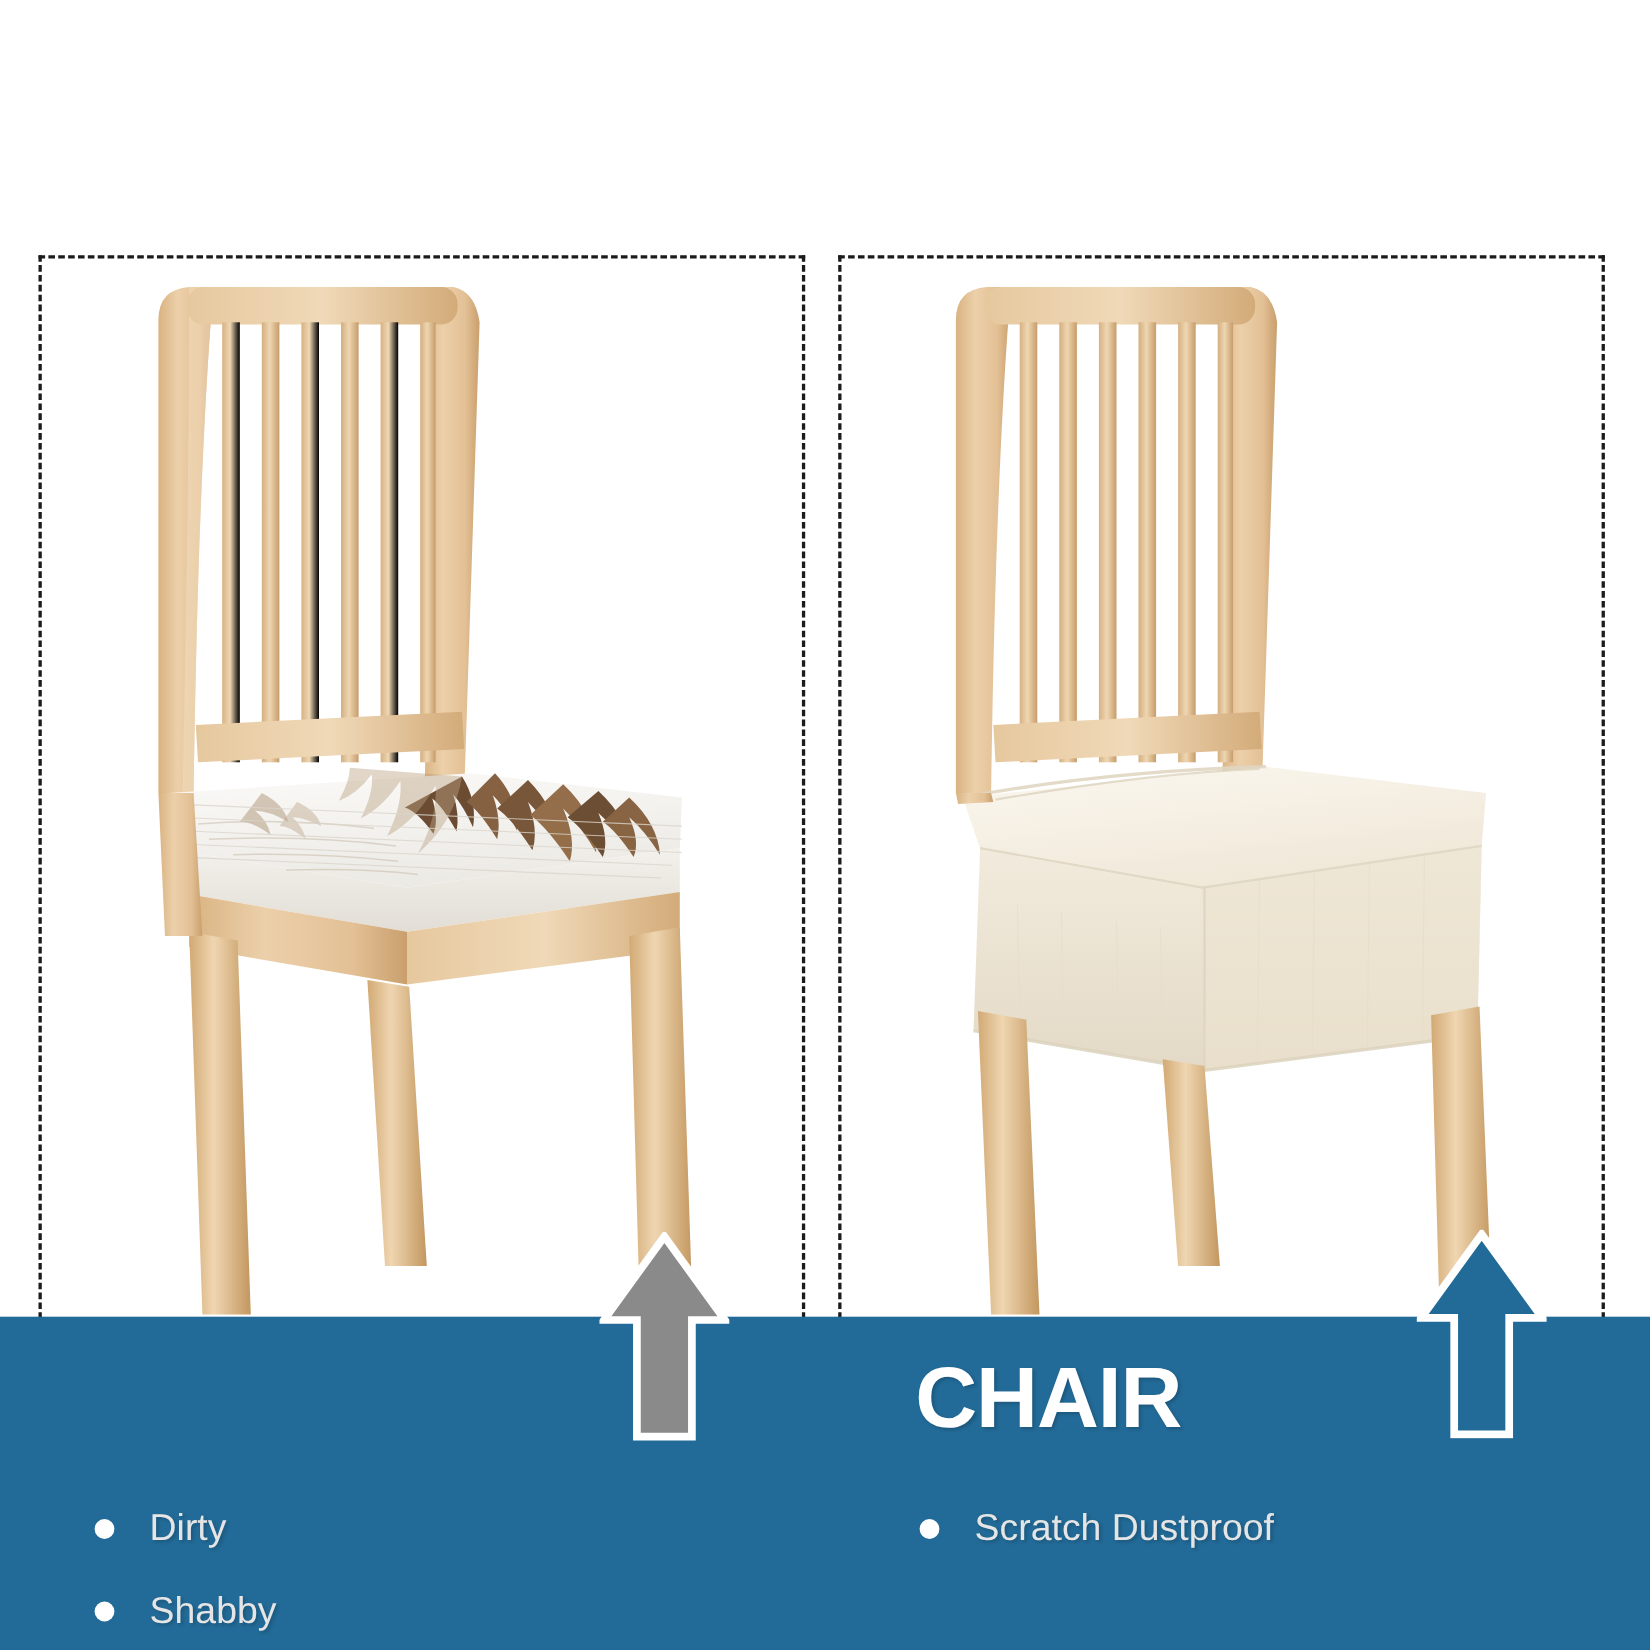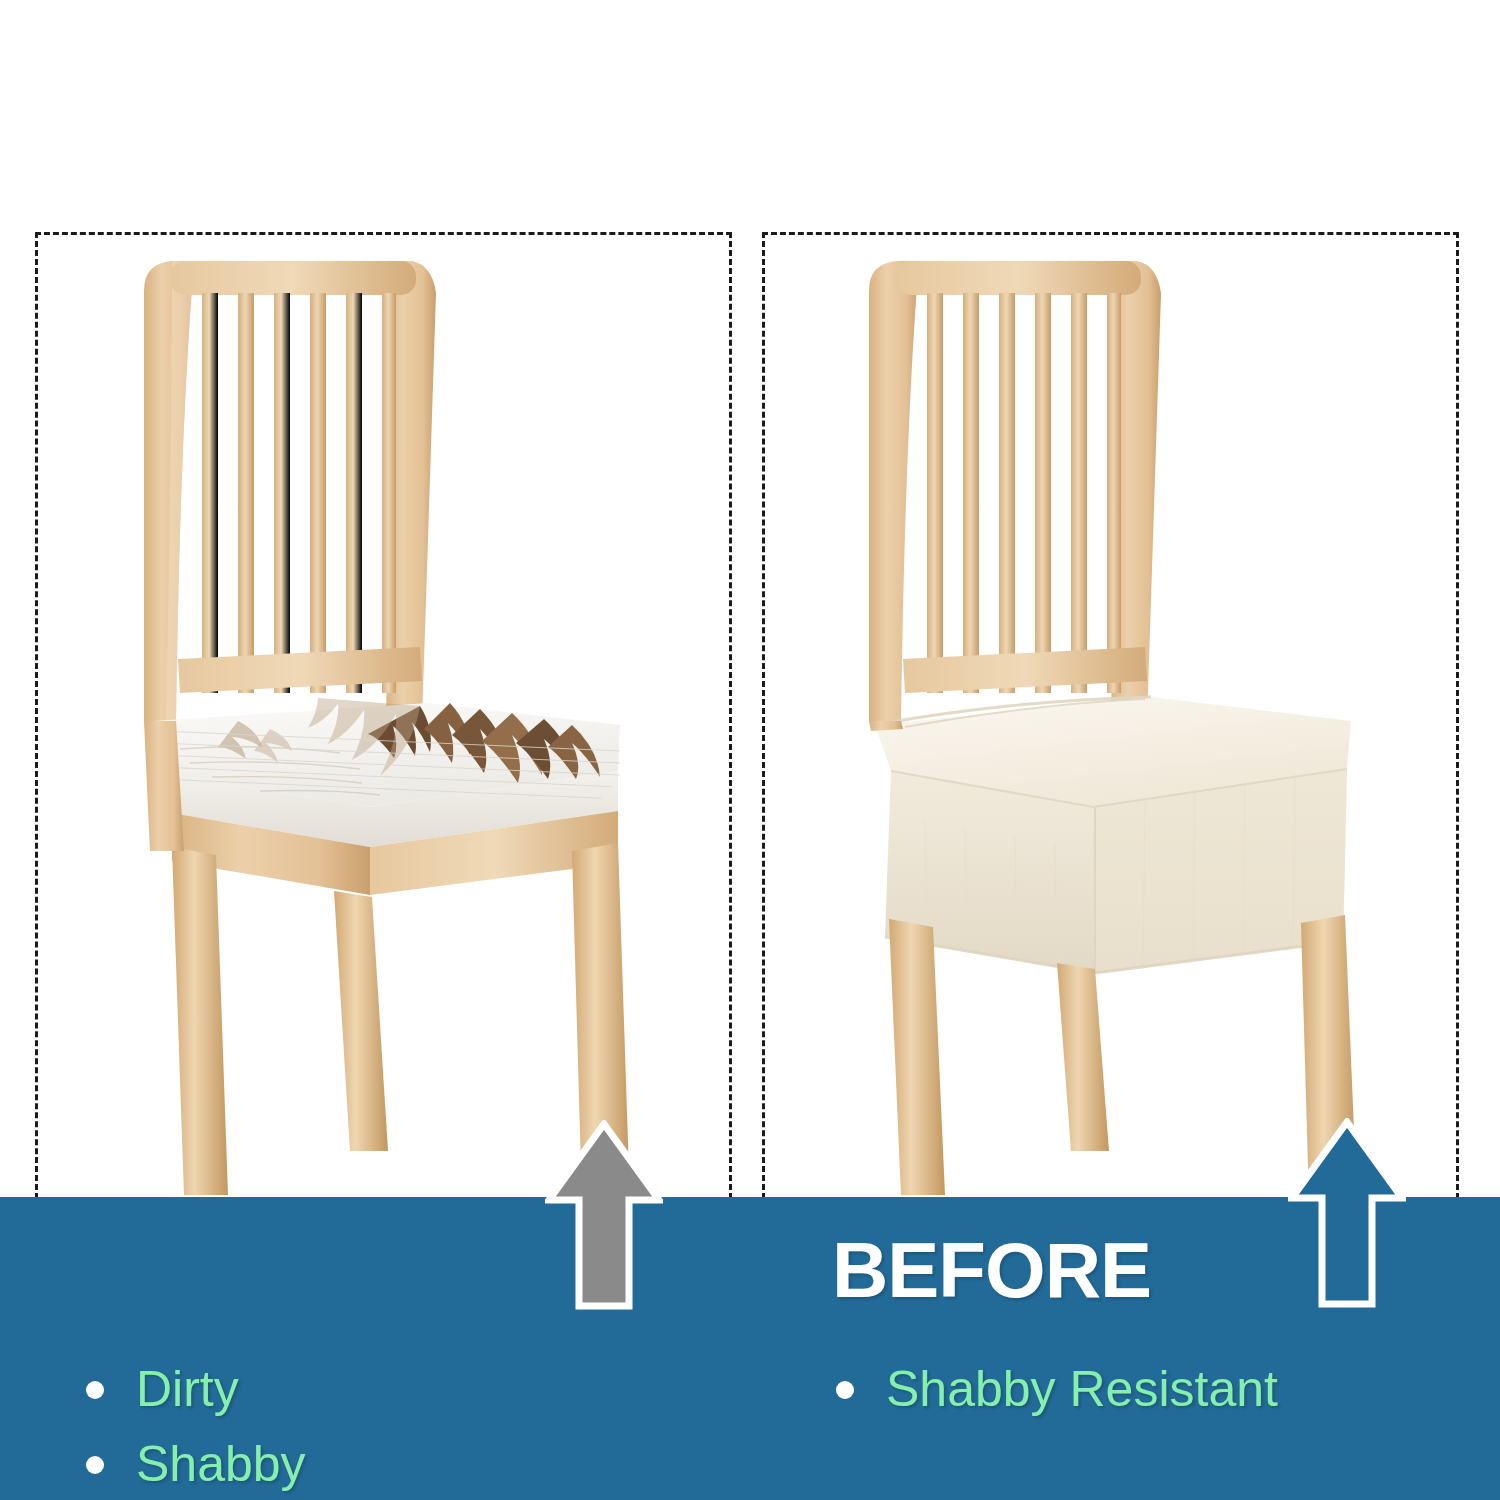--- a/index.html
+++ b/index.html
@@ -59,22 +59,22 @@
     letter-spacing:-1px;white-space:nowrap;
     text-shadow:2px 2px 3px rgba(0,0,0,.18);
   }
   .col-right .col-heading{left:82px;}
   .bullets{
     position:absolute;left:78px;top:155px;
     list-style:none;margin:0;padding:0;
   }
   .bullets li{
     position:relative;
-    color:#86efac;
-    font-size:50px;
+    color:#e5e5e5;
+    font-size:34px;
     line-height:75px;
     white-space:nowrap;
     padding-left:58px;
     text-shadow:2px 2px 3px rgba(0,0,0,.18);
   }
   .bullets li .dot{
     position:absolute;left:8px;top:50%;
     width:18px;height:18px;margin-top:-9px;
     border-radius:50%;background:#ffffff;
     display:block;
@@ -318,25 +318,25 @@
           <span>Dirty</span>
         </li>
         <li>
           <span class="dot"></span>
           <span>Shabby</span>
         </li>
       </ul>
     </div>
 
     <div class="col col-right">
-      <div class="col-heading">BEFORE</div>
+      <div class="col-heading">CHAIR</div>
       <ul class="bullets">
         <li>
           <span class="dot"></span>
-          <span>Shabby Resistant</span>
+          <span>Scratch Dustproof</span>
         </li>
       </ul>
     </div>
   </div>
 
   <div class="arrow arrow-before">
     <svg viewBox="0 0 118 190" xmlns="http://www.w3.org/2000/svg">
       <path d="M59 4 L114 80 L84 80 L84 186 L34 186 L34 80 L4 80 Z" fill="#8a8a8a" stroke="#ffffff" stroke-width="7" stroke-linejoin="miter"></path>
     </svg>
   </div>

